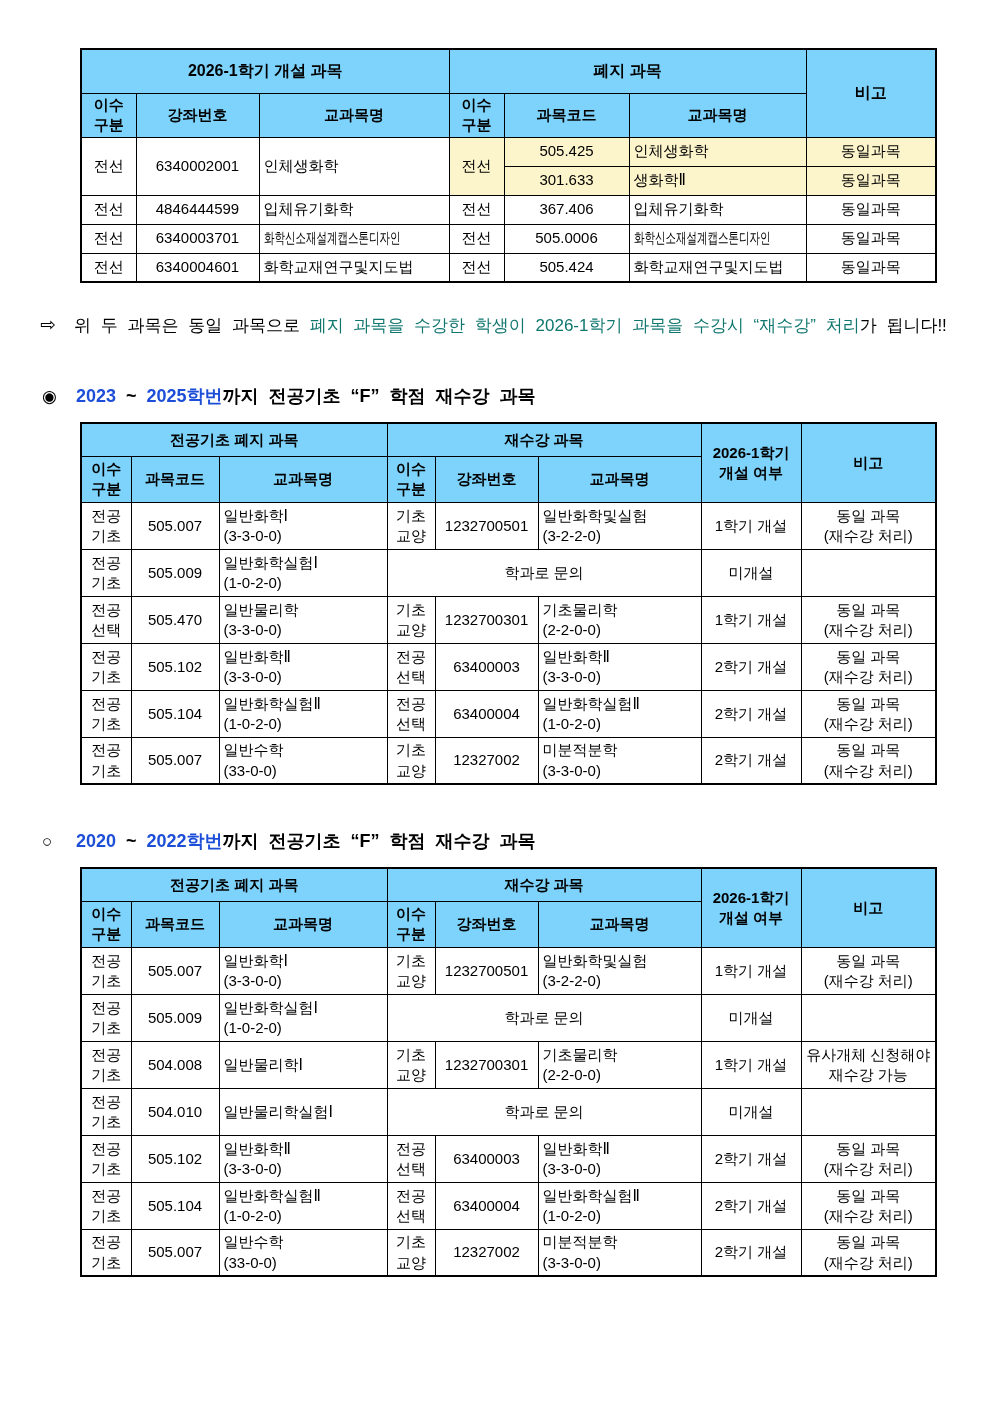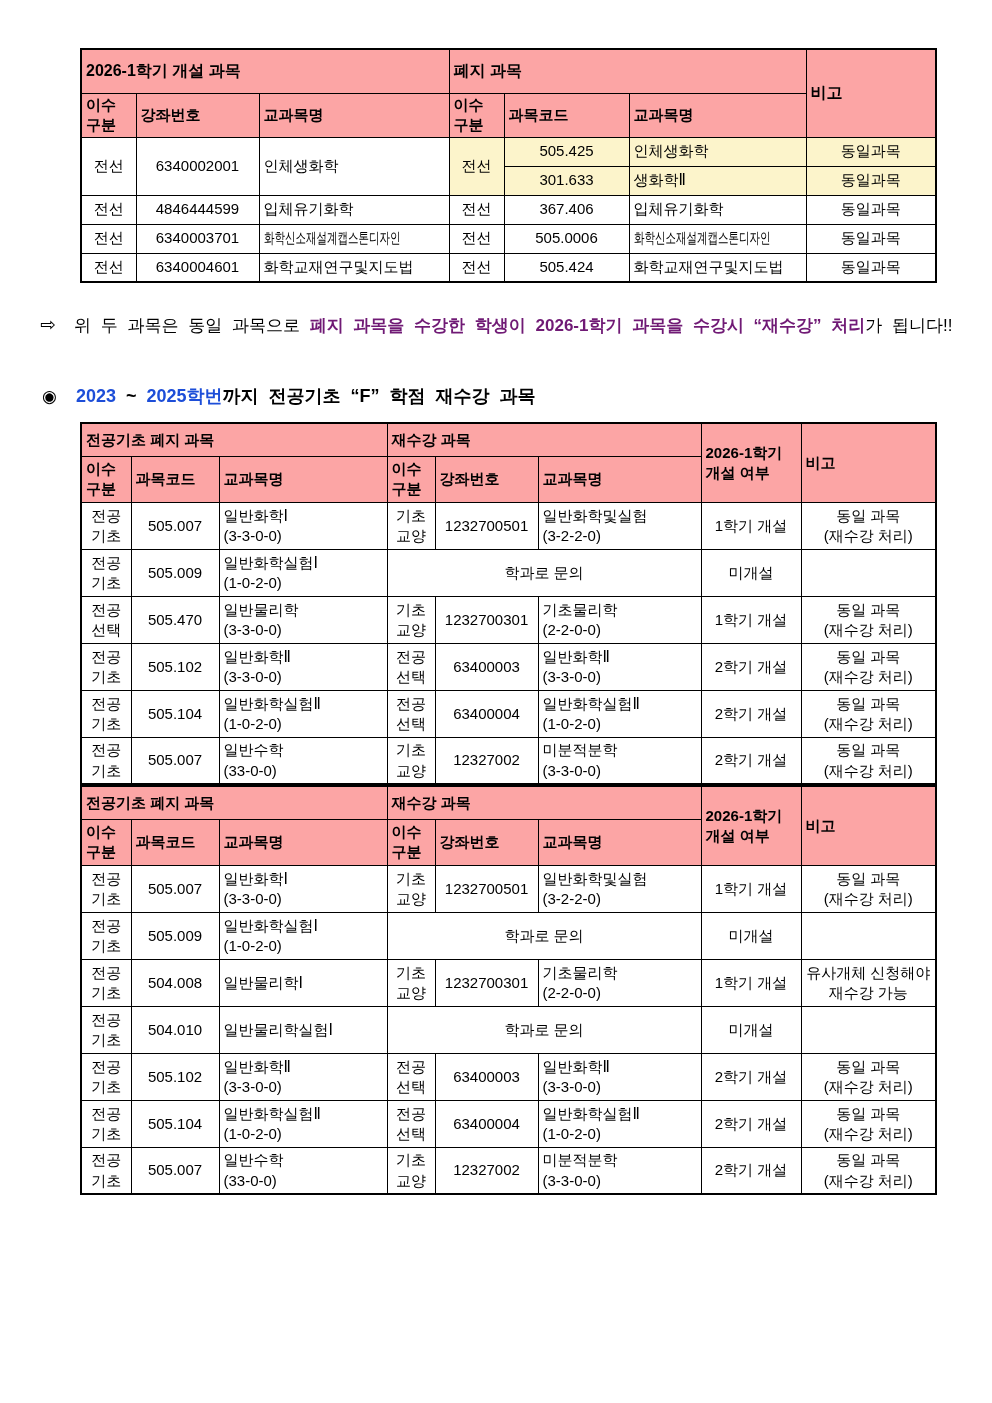--- a/index.html
+++ b/index.html
@@ -22,23 +22,23 @@
     font-size: 15px;
   }
   table.tbl th, table.tbl td {
     border: 1px solid #000;
     overflow: hidden;
     padding: 1px 4px;
     line-height: 1.35;
     vertical-align: middle;
   }
   table.tbl th {
-    background: #fca5a5;
+    background: #7dd3fc;
     font-weight: bold;
-    text-align: left;
+    text-align: center;
     white-space: pre-line;
   }
   td.c { text-align: center; white-space: pre-line; }
   td.name { text-align: left; padding-left: 7px; white-space: pre-line; }
   td.yellow { background: #fcf4cb; }
   tr.subrow2 td { border-top: 1px dotted #555; }
   .squeeze {
     display: inline-block;
     transform: scaleX(0.70);
     transform-origin: 0 50%;
@@ -58,21 +58,21 @@
     margin: 26px 30px 0 0;
     padding-left: 75px;
     text-indent: -75px;
     font-size: 17px;
     line-height: 1.65;
     text-align: justify;
     word-spacing: 5px;
     width: 915px;
   }
   .note .arrow { display: inline-block; width: 34px; text-indent: 0; font-size: 19px; }
-  .blue-bold { color: #701a75; font-weight: bold; }
+  .blue-bold { color: #0f766e; font-weight: normal; }
 
   
   .heading {
     margin: 44px 0 14px 2px;
     font-size: 18px;
     font-weight: bold;
     word-spacing: 5px;
   }
   .heading .bullet { display: inline-block; width: 34px; font-weight: normal; font-size: 17px; }
   .heading .blue { color: #1d4ed8; }
@@ -271,20 +271,21 @@
           <td class="c">12327002</td>
           <td class="name">미분적분학
 (3-3-0-0)</td>
           <td class="c">2학기 개설</td>
           <td class="c">동일 과목
 (재수강 처리)</td>
         </tr>
       </tbody>
   </table>
 
+  <div class="heading"><span class="bullet">○</span><span class="blue">2020</span><span> ~ </span><span class="blue">2022학번</span><span>까지 전공기초 “F” 학점 재수강 과목</span></div>
 
   <table class="tbl t2">
     <colgroup>
       <col style="width:50px">
         <col style="width:88px">
         <col style="width:168px">
       <col style="width:48px">
         <col style="width:103px">
         <col style="width:163px">
       <col style="width:100px">

